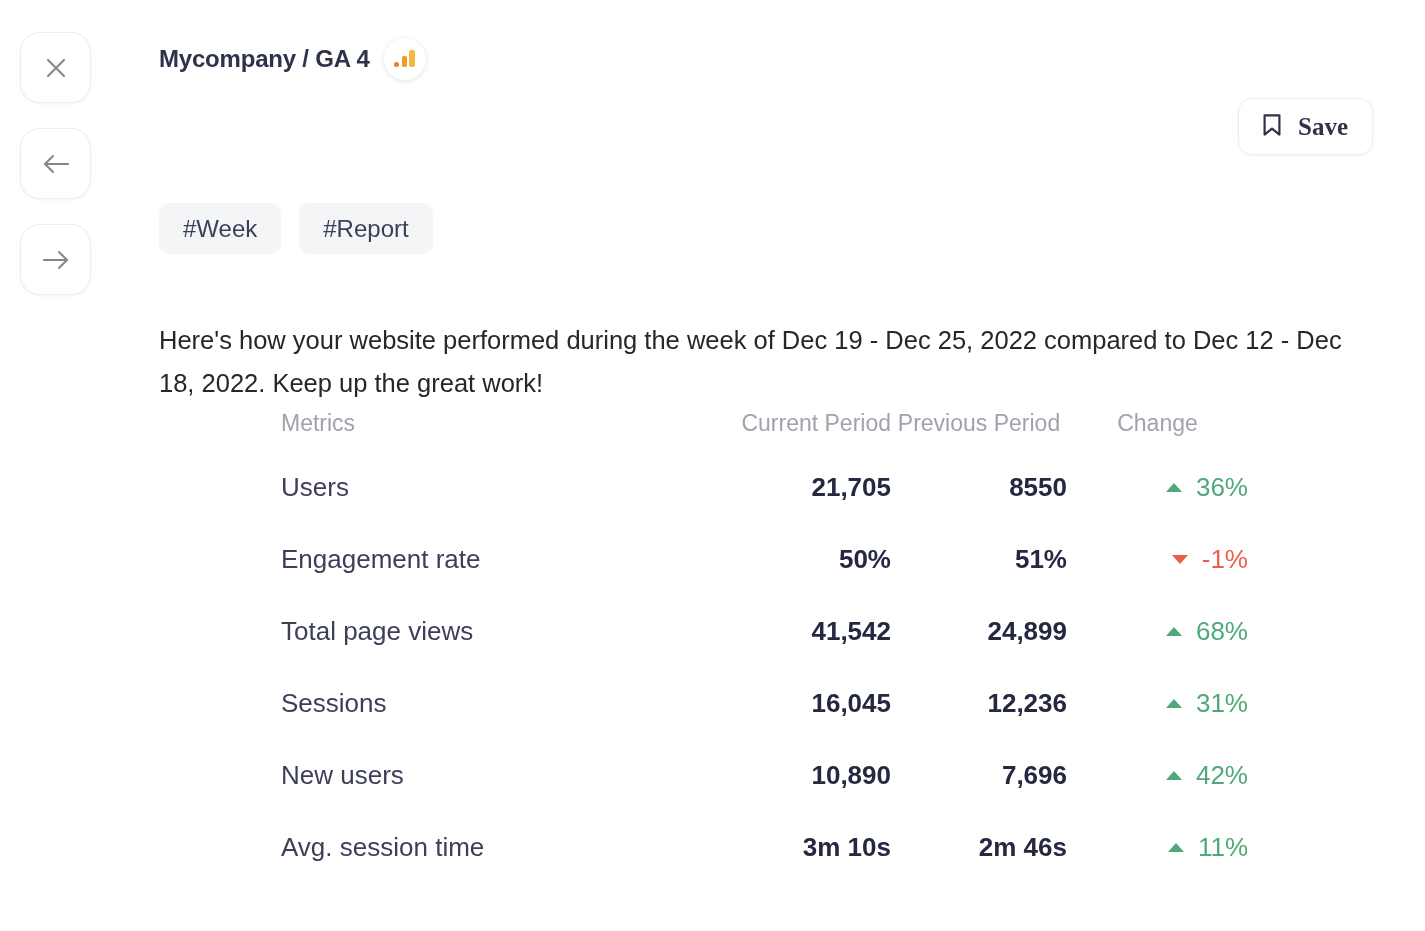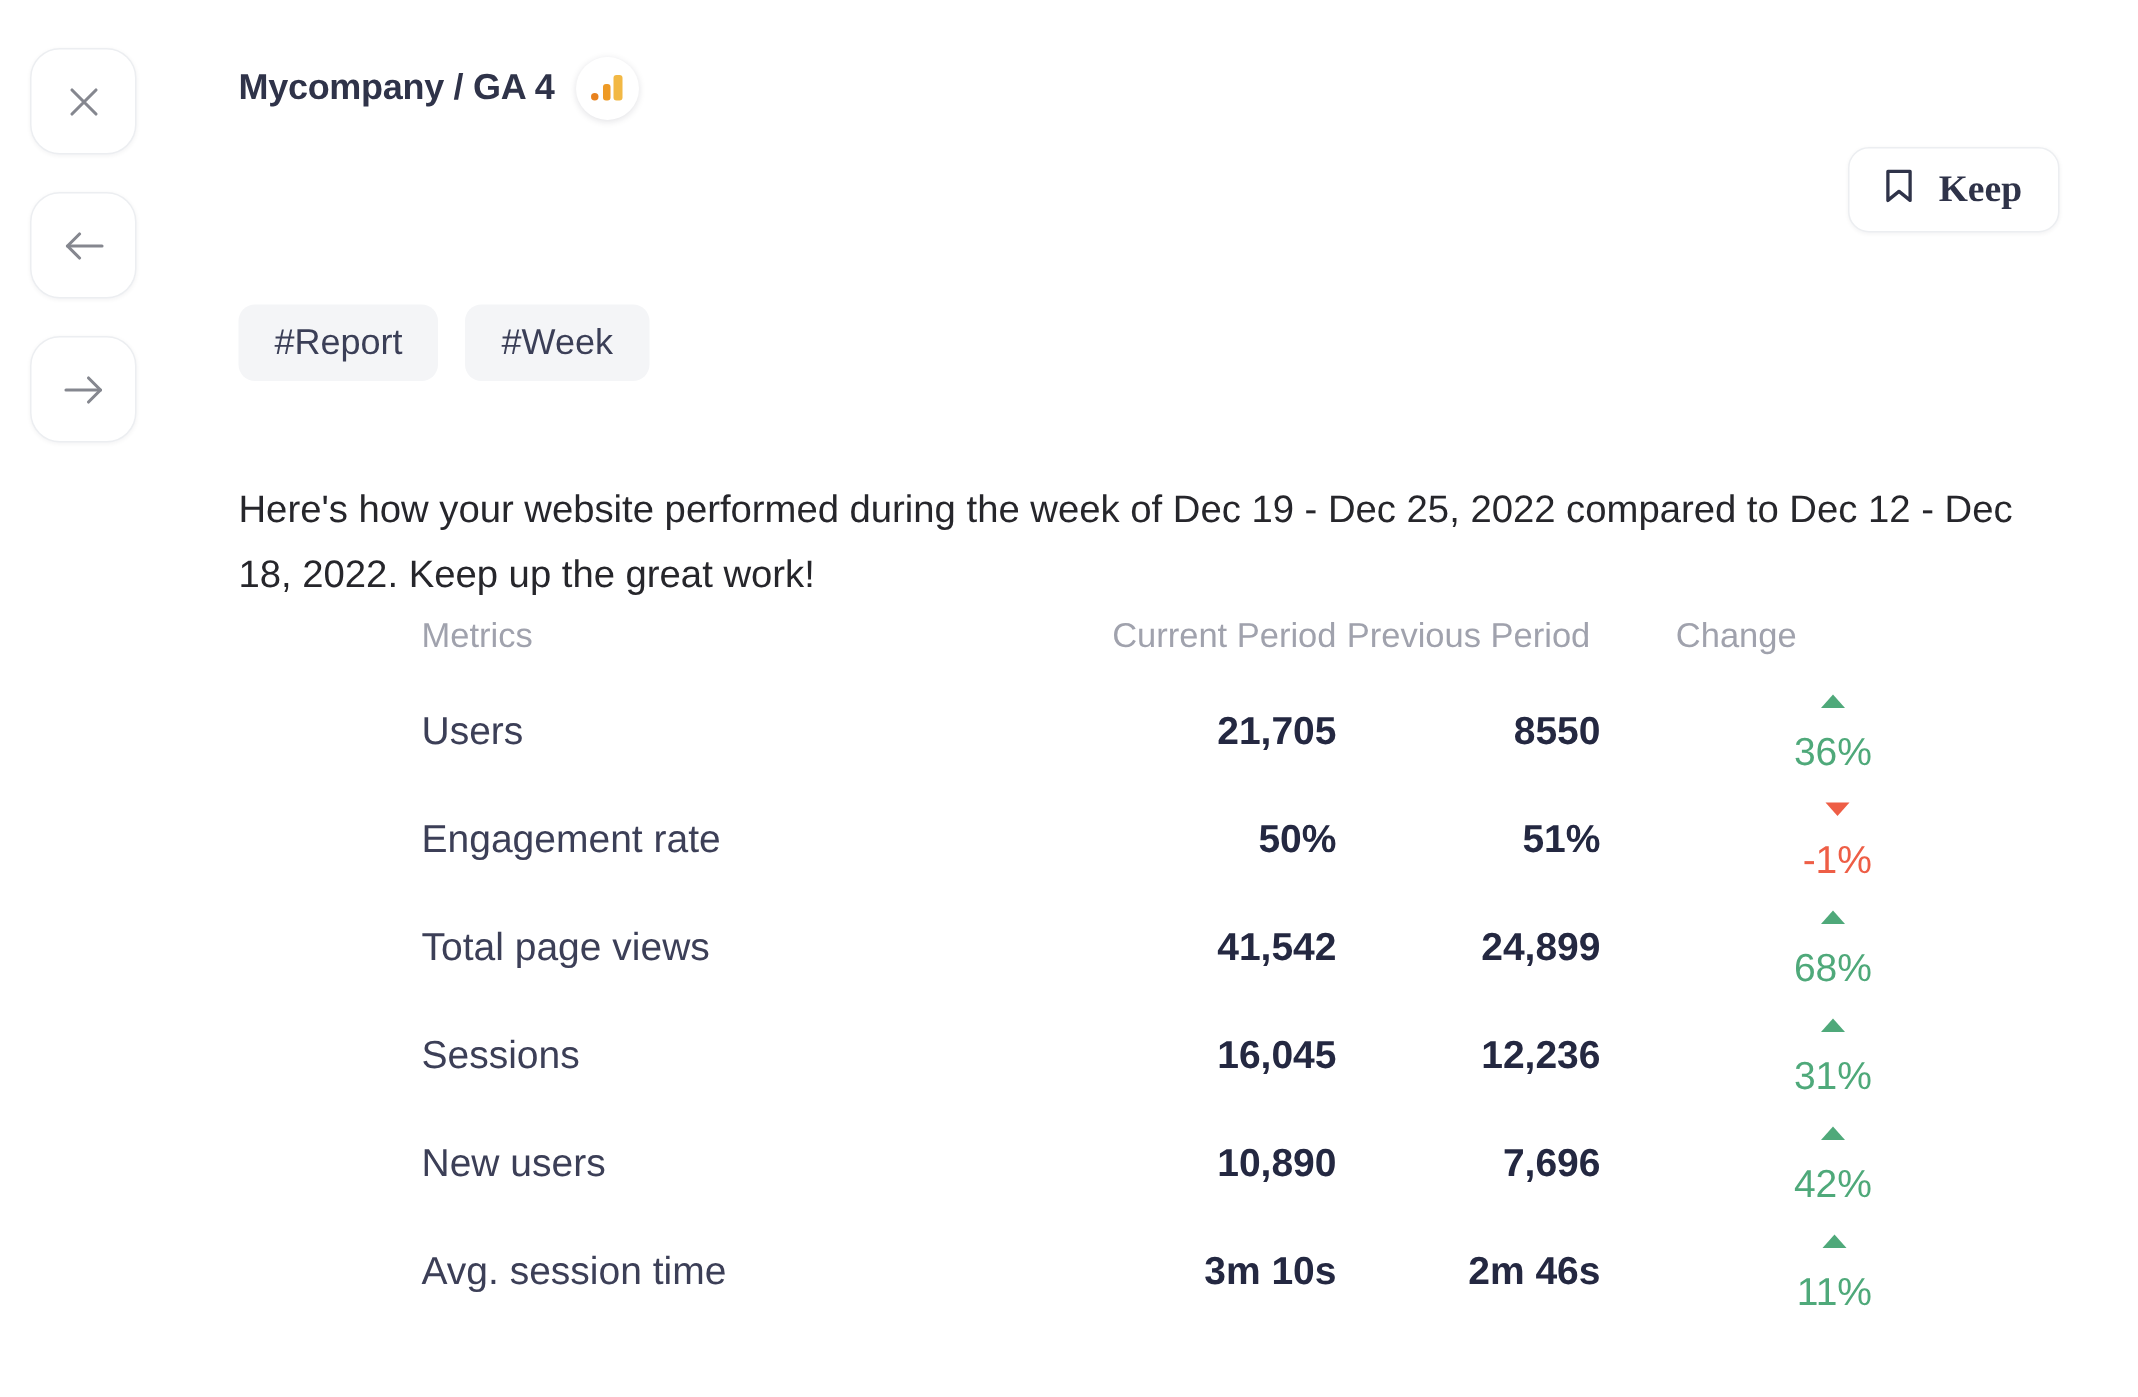--- a/index.html
+++ b/index.html
@@ -192,21 +192,20 @@
     text-align: right;
     white-space: nowrap;
   }
   .chg-cell { text-align: right; }
   .chg-inner {
     display: inline-flex;
     align-items: center;
     gap: 14px;
     font-size: 26px;
     white-space: nowrap;
-    flex-direction: column;
   }
   .tri {
     width: 0; height: 0;
     display: inline-block;
   }
   .tri.up {
     border-left: 8px solid transparent;
     border-right: 8px solid transparent;
     border-bottom: 9px solid #4fa97a;
   }
@@ -260,26 +259,26 @@
     </div>
   </div>
 
 
   <div class="save-btn">
     <span>
       <svg width="22" height="26" viewBox="0 0 22 26" fill="none">
         <path d="M3.6 3.3 H18.4 V22.6 L11 16.6 L3.6 22.6 Z" stroke="#2f3349" stroke-width="2.2" stroke-linejoin="round"></path>
       </svg>
     </span>
-    <span class="save-label">Keep</span>
+    <span class="save-label">Save</span>
   </div>
 
   <div class="tags">
+    <div class="tag">#Week</div>
     <div class="tag">#Report</div>
-    <div class="tag">#Week</div>
   </div>
 
   <p class="intro">Here's how your website performed during the week of Dec 19 - Dec 25, 2022 compared to Dec 12 - Dec 18, 2022. Keep up the great work!</p>
 
   <table class="report-table">
     <colgroup>
       <col class="c-metric">
         <col class="c-cur">
         <col class="c-prev">
         <col class="c-chg">

